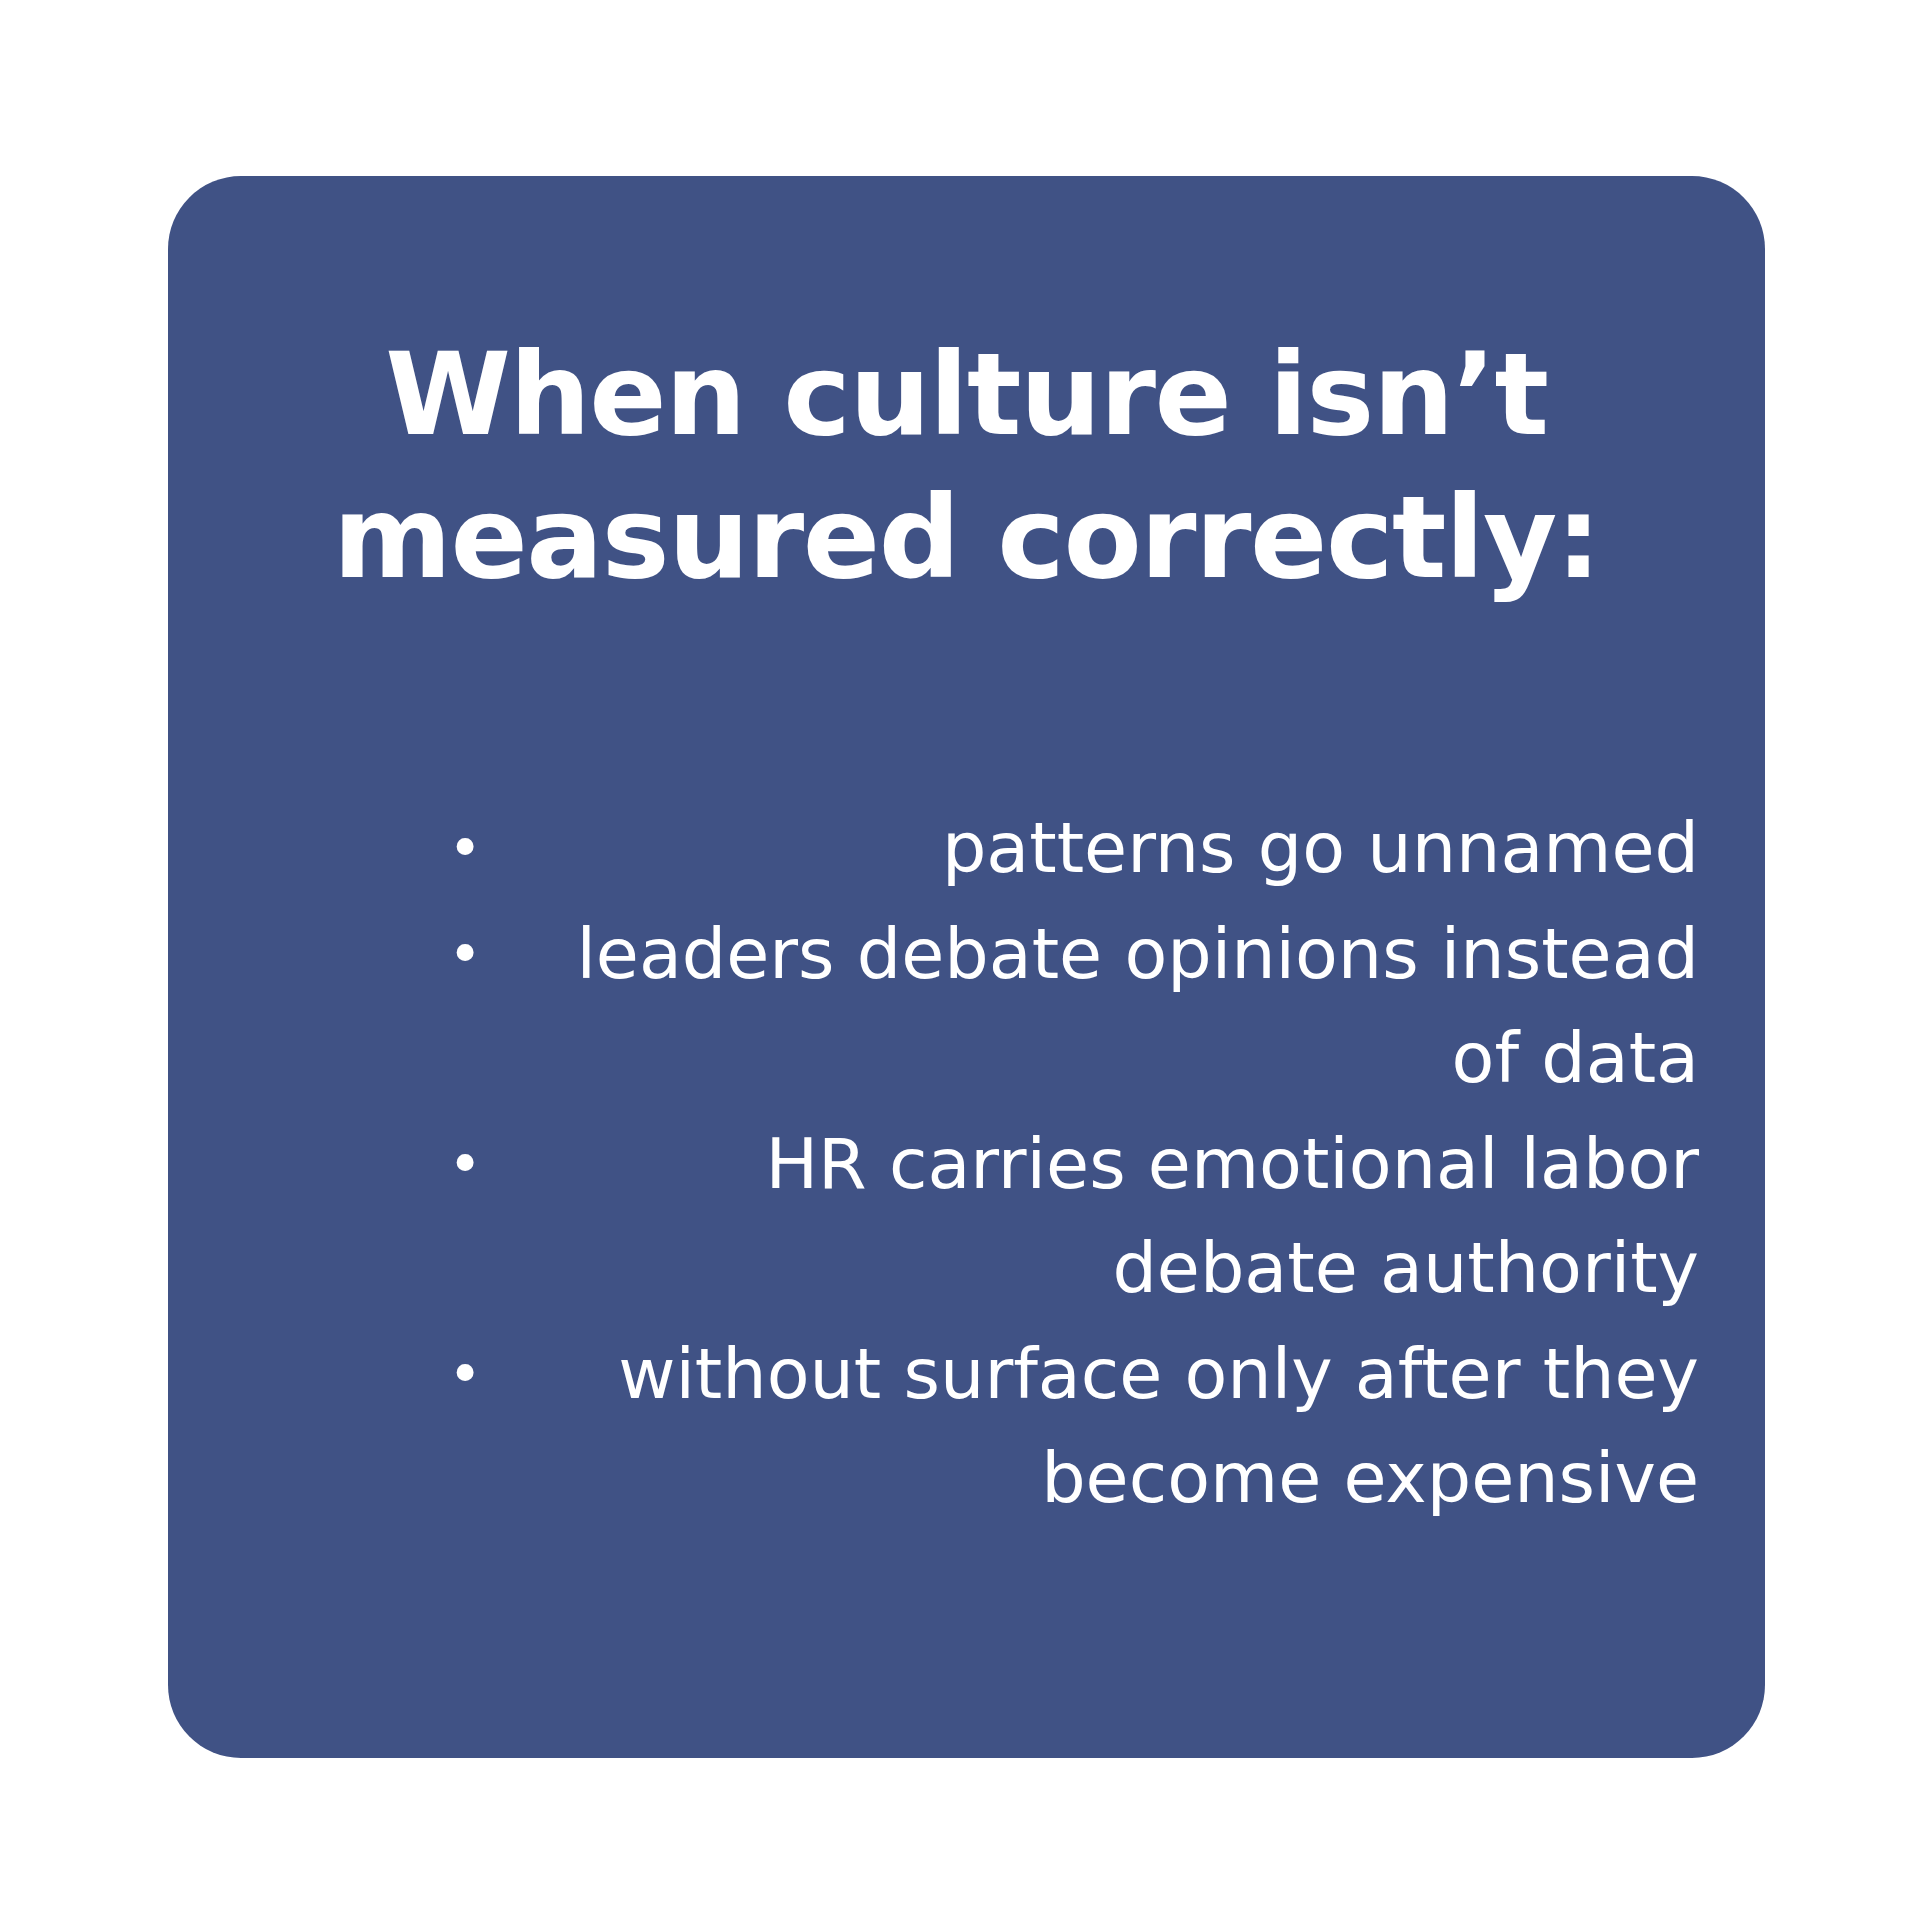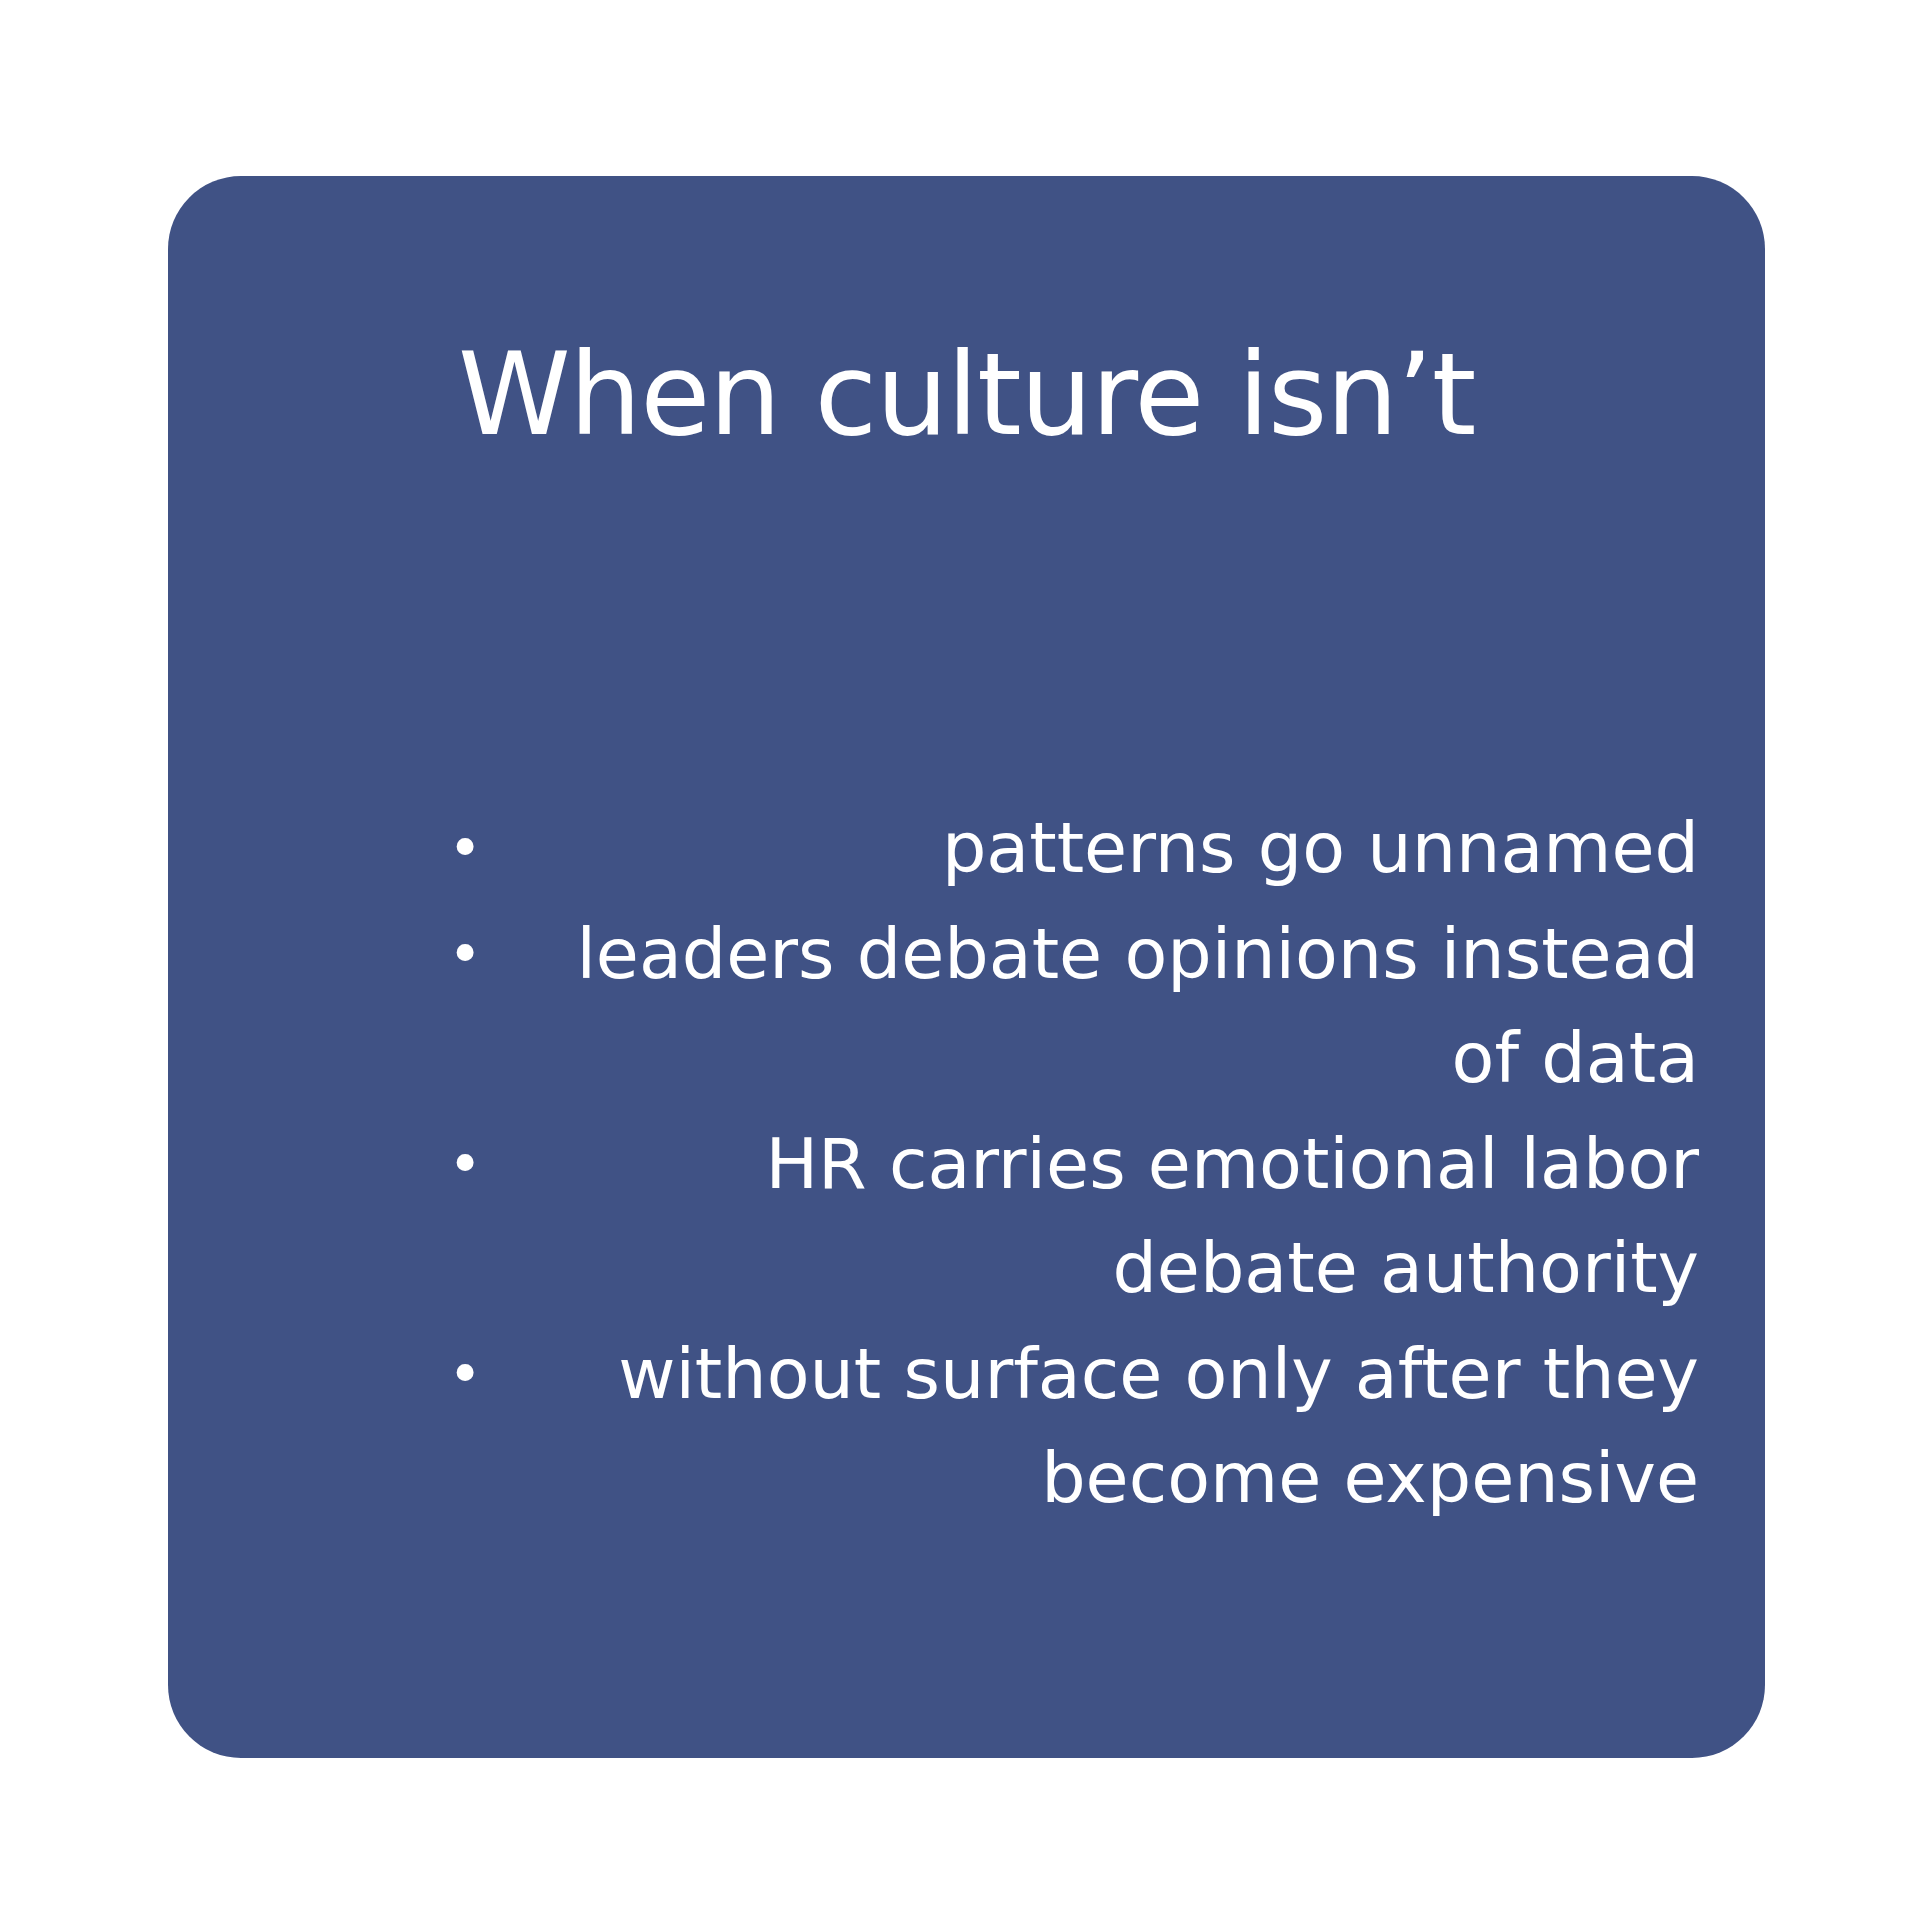--- a/index.html
+++ b/index.html
@@ -34,21 +34,21 @@
   }
 
   #heading {
     position: absolute;
     left: 0;
     top: 147px;
     width: 100%;
     text-align: center;
     color: #ffffff;
     font-family: "DejaVu Sans", "Liberation Sans", sans-serif;
-    font-weight: normal;
+    font-weight: bold;
     font-size: 114px;
     line-height: 143px;
     letter-spacing: -1.4px;
     padding: 0 39px;
     box-sizing: border-box;
   }
   #heading .hline {
     display: block;
     white-space: nowrap;
   }
@@ -91,20 +91,21 @@
 </style>
 </head>
 <body>
 
 <div id="canvas">
 
   <div id="card" style="background: rgb(64, 82, 133); border-radius: 73px; color: rgb(255, 255, 255);">
 
     <div id="heading">
       <span class="hline">When culture isn’t</span>
+      <span class="hline">measured correctly:</span>
     </div>
 
     <ul id="bullet-list">
 
       <li class="bullet-item">
         <span class="bullet-marker">•</span>
         <span class="bullet-text">patterns go unnamed</span>
       </li>
 
       <li class="bullet-item">

